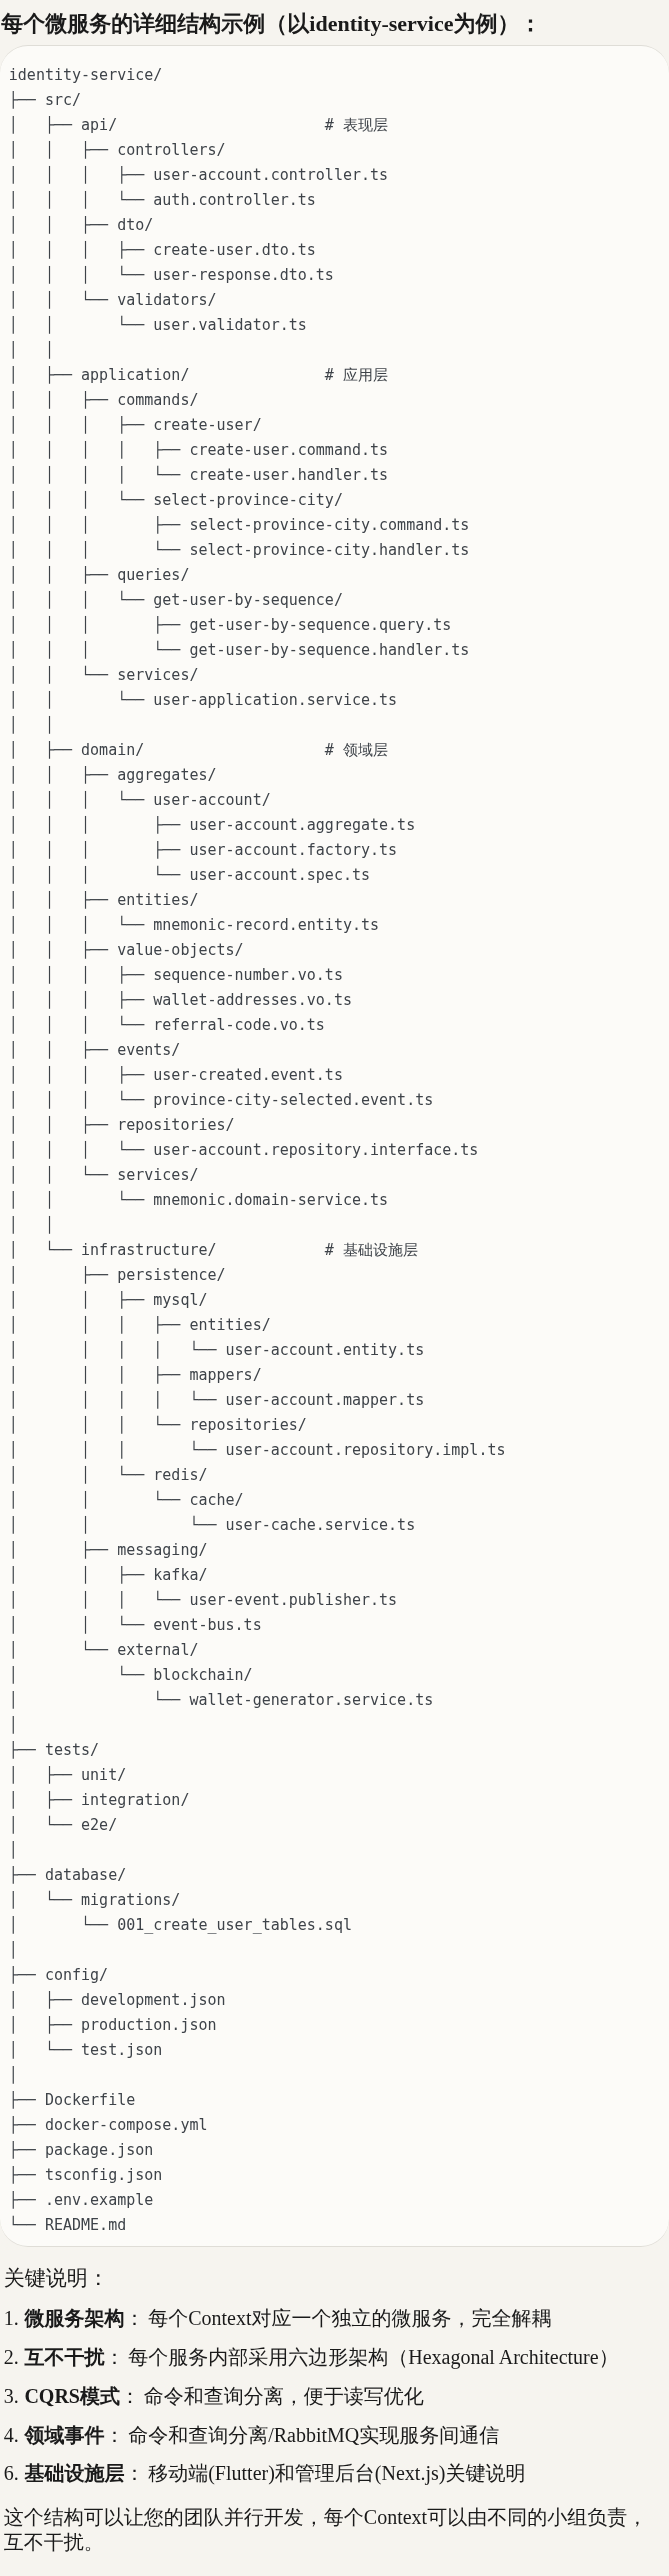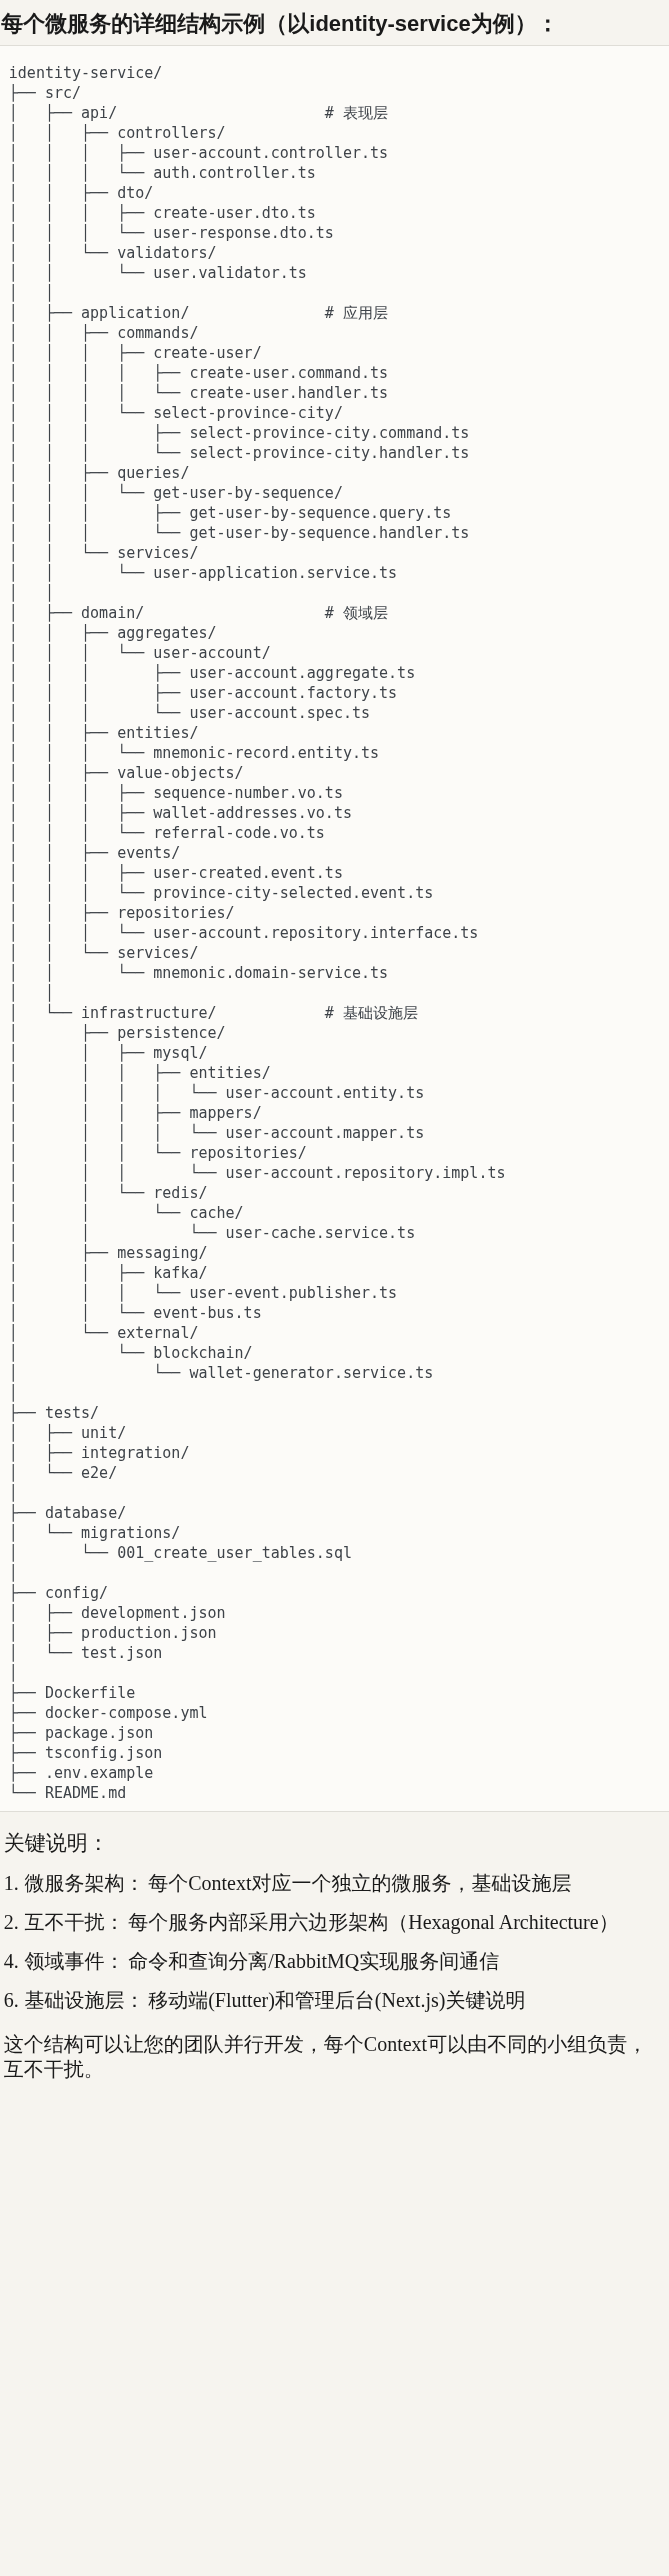--- a/index.html
+++ b/index.html
@@ -18,35 +18,36 @@
     color:var(--text);
     font-family:"Liberation Serif", serif;
   }
   .title{
     margin:0;
     padding:8.8px 2.5px 7.5px 1.3px;
     font-size:22px;
     line-height:29px;
     font-weight:700;
     color:var(--text);
-    font-family:Liberation Sans, sans-serif;
+    font-family:Liberation Serif, serif;
   }
   .tree{
     margin:0;
     width:669px;
     background:var(--code-bg);
     border-top:0.6px solid var(--code-border);
     border-bottom:0.6px solid var(--code-border);
     padding:16.3px 8.8px 8.8px 8.8px;
     font-family:"DejaVu Sans Mono", monospace;
     font-size:15px;
-    line-height:20px;
+    line-height:25px;
     color:var(--code-text);
     white-space:pre;
     overflow:hidden;
+    border-radius:28px;
   }
   .notes{
     padding:0 3.8px;
   }
   .notes-heading{
     margin:17.5px 0 0 0;
     font-size:21px;
     line-height:27.5px;
     font-weight:400;
   }
@@ -57,21 +58,21 @@
   }
   .notes-list li{
     margin:13.8px 0 0 0;
     font-size:20px;
     line-height:25px;
   }
   .notes-list .num{
     margin-right:5.6px;
   }
   .notes-list .label{
-    font-weight:400;
+    font-weight:700;
   }
   .notes-list .colon{
     margin-right:3.8px;
   }
   .footer-note{
     margin:19px 0 0 0;
     font-size:20px;
     line-height:25px;
   }
 </style>
@@ -165,21 +166,22 @@
 ├── Dockerfile
 ├── docker-compose.yml
 ├── package.json
 ├── tsconfig.json
 ├── .env.example
 └── README.md</pre>
 
   <section class="notes">
     <h2 class="notes-heading">关键说明：</h2>
     <ol class="notes-list">
-        <li><span class="num">1.</span><strong class="label">微服务架构</strong><span class="colon">：</span><span class="text">每个Context对应一个独立的微服务，基础设施层</span></li>
+        <li><span class="num">1.</span><strong class="label">微服务架构</strong><span class="colon">：</span><span class="text">每个Context对应一个独立的微服务，完全解耦</span></li>
         <li><span class="num">2.</span><strong class="label">互不干扰</strong><span class="colon">：</span><span class="text">每个服务内部采用六边形架构（Hexagonal Architecture）</span></li>
+        <li><span class="num">3.</span><strong class="label">CQRS模式</strong><span class="colon">：</span><span class="text">命令和查询分离，便于读写优化</span></li>
         <li><span class="num">4.</span><strong class="label">领域事件</strong><span class="colon">：</span><span class="text">命令和查询分离/RabbitMQ实现服务间通信</span></li>
         <li><span class="num">6.</span><strong class="label">基础设施层</strong><span class="colon">：</span><span class="text">移动端(Flutter)和管理后台(Next.js)关键说明</span></li>
       </ol>
     <p class="footer-note">这个结构可以让您的团队并行开发，每个Context可以由不同的小组负责，互不干扰。</p>
   </section>
 </div>
 
 
 </body></html>

